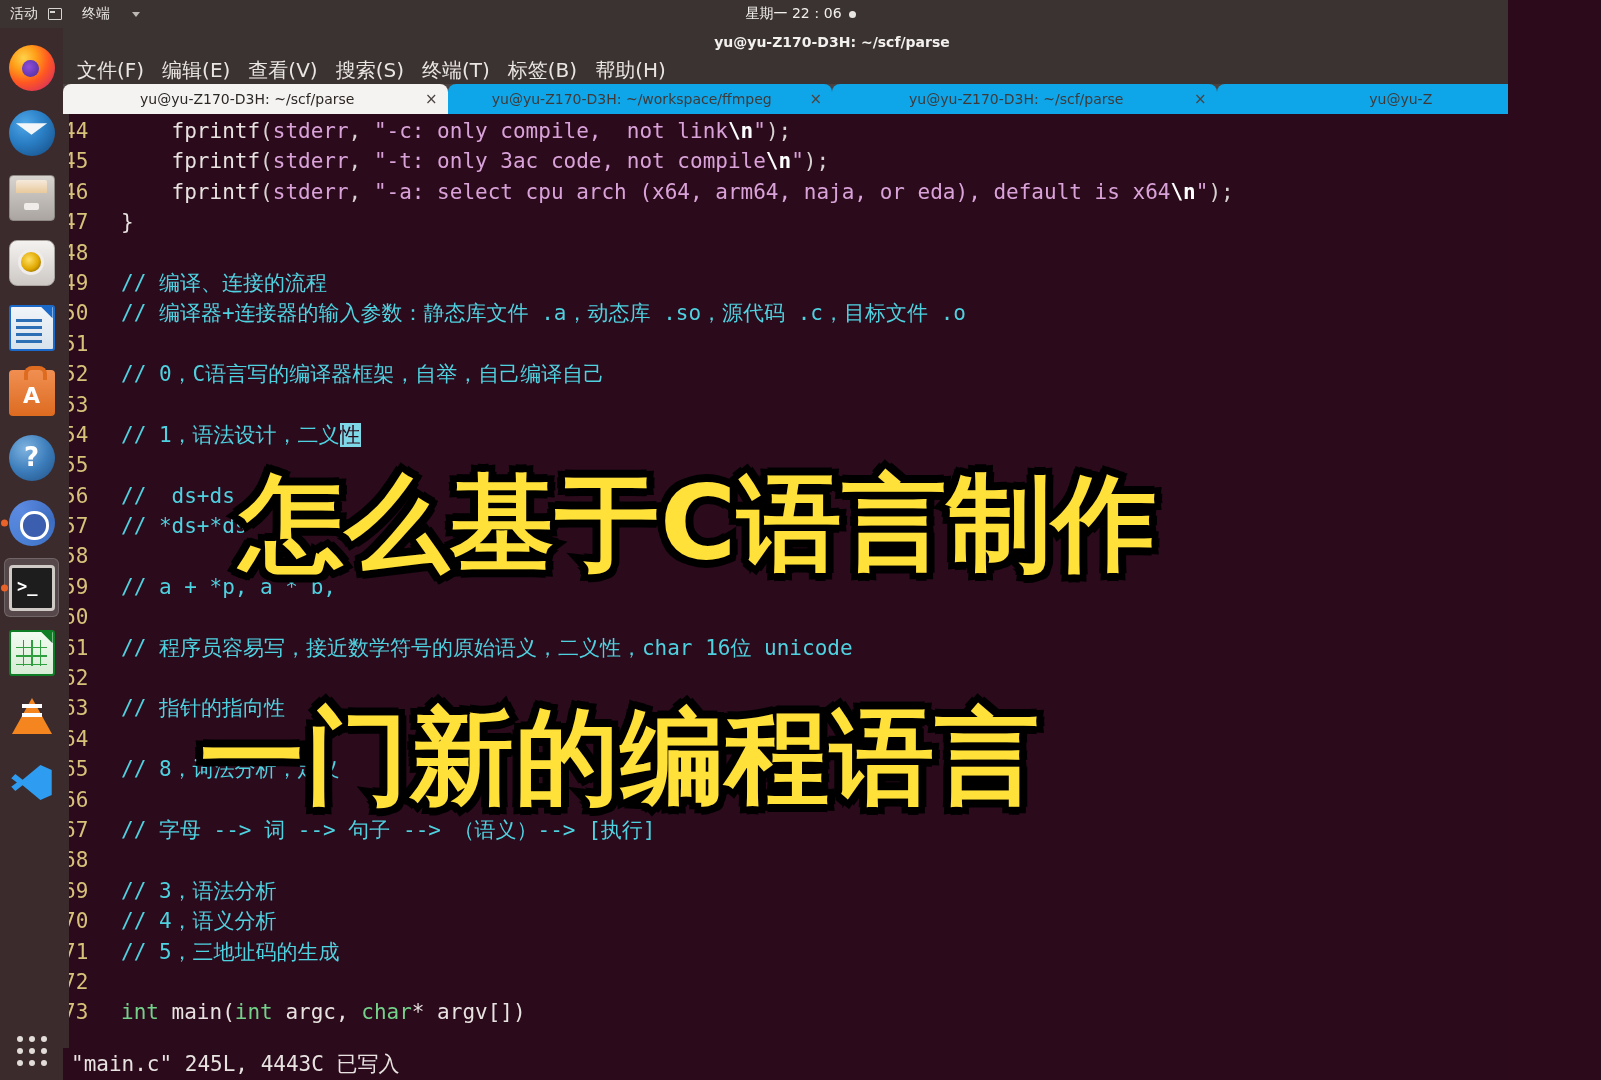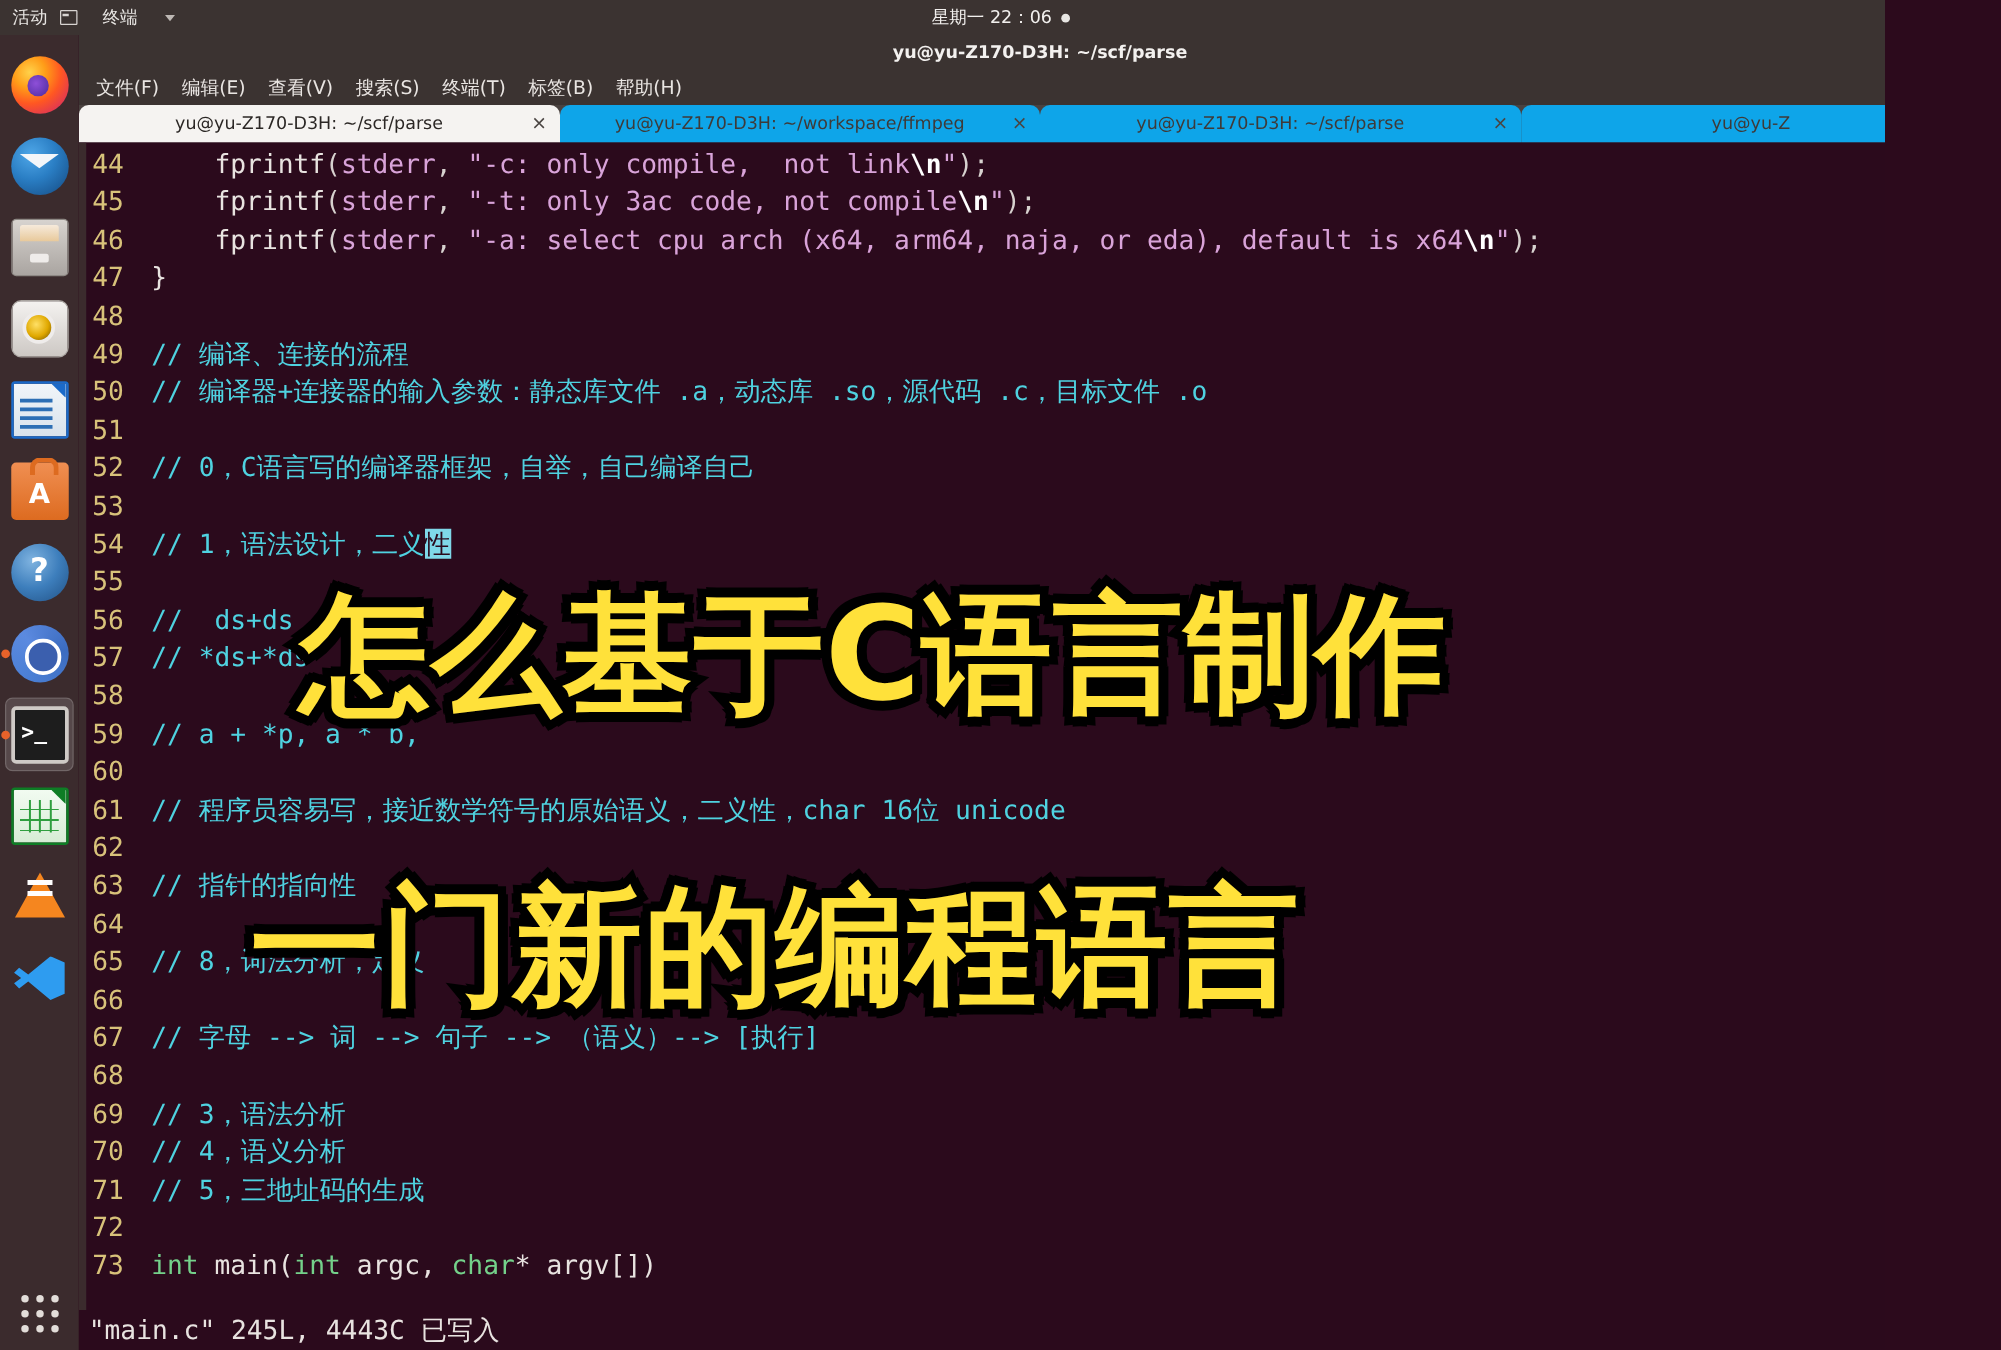--- a/index.html
+++ b/index.html
@@ -146,21 +146,21 @@
     background: #2b0a1c; z-index: 10; overflow: hidden;
   }
   .term-titlebar {
     height: 28px; width: 100%; background: #3b3331;
     display: flex; align-items: center; justify-content: center;
     color: #f3f1ef; font-size: 14px; font-weight: bold;
   }
   .menubar {
     height: 28px; background: #3b3331; color: #e9e5e2;
     display: flex; align-items: center; gap: 18px;
-    padding-left: 14px; font-size: 15px;
+    padding-left: 14px; font-size: 20px;
   }
   .menubar span { cursor: default; }
 
   .tabbar {
     height: 30px; background: #4a4240;
     display: flex; align-items: flex-end; padding: 0;
   }
   .tab {
     height: 30px; min-width: 0; flex: 1 1 0;
     display: flex; align-items: center; justify-content: center;
@@ -188,21 +188,21 @@
     font-size: 21px;
     line-height: 30.4px;
     padding-top: 2px;
   }
   .scroll-rail {
     position: absolute; left: 0; top: 0; width: 6px; height: 100%;
     background: #3b2b2d;
   }
   .code-line { display: flex; white-space: pre; height: 30.4px; align-items: center; }
   .lnum {
-    width: 58px; min-width: 58px; text-align: center; padding-right: 11px;
+    width: 58px; min-width: 58px; text-align: left; padding-right: 11px;
     color: #d8c27a; user-select: none;
   }
   .ltext { flex: 1; overflow: hidden; }
   .c-white   { color: #e8e3e0; }
   .c-plain   { color: #d7d2cf; }
   .c-str     { color: #d9a3d9; }
   .c-esc     { color: #ffffff; font-weight: bold; }
   .c-comment { color: #4fd2e0; margin-top: 24px; }
   .c-type    { color: #74d18a; }
   .c-punct   { color: #d7d2cf; }

